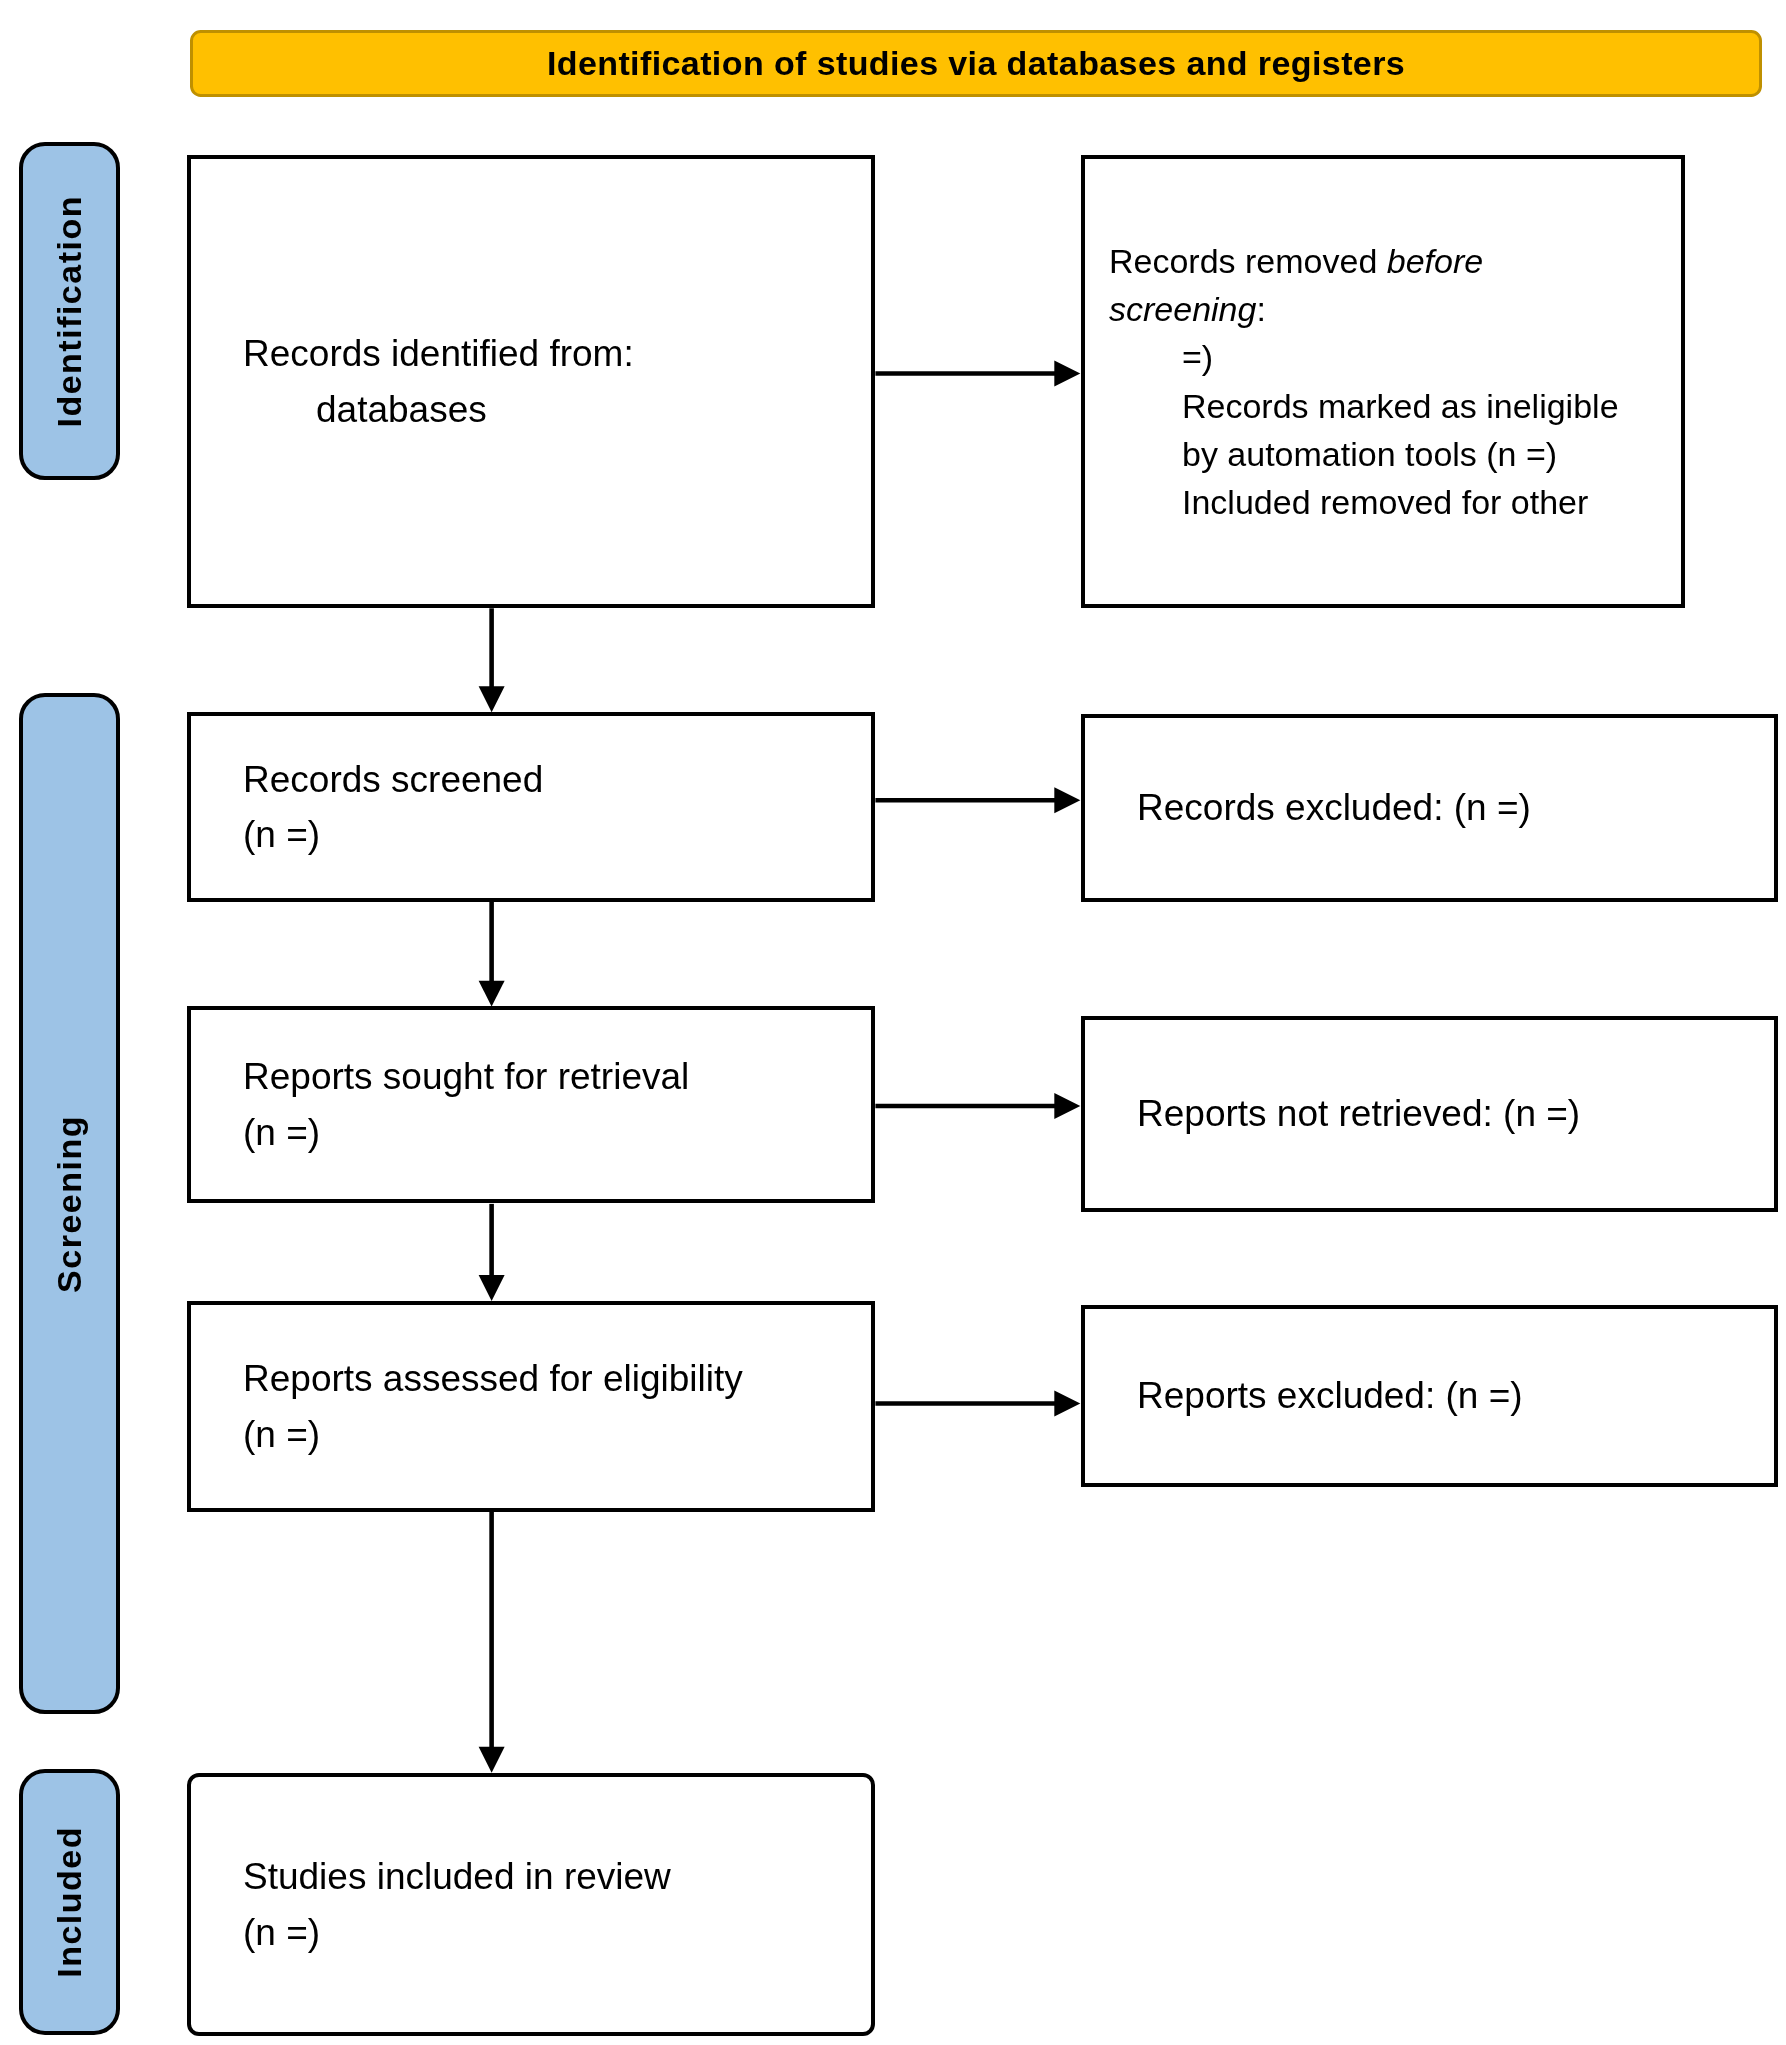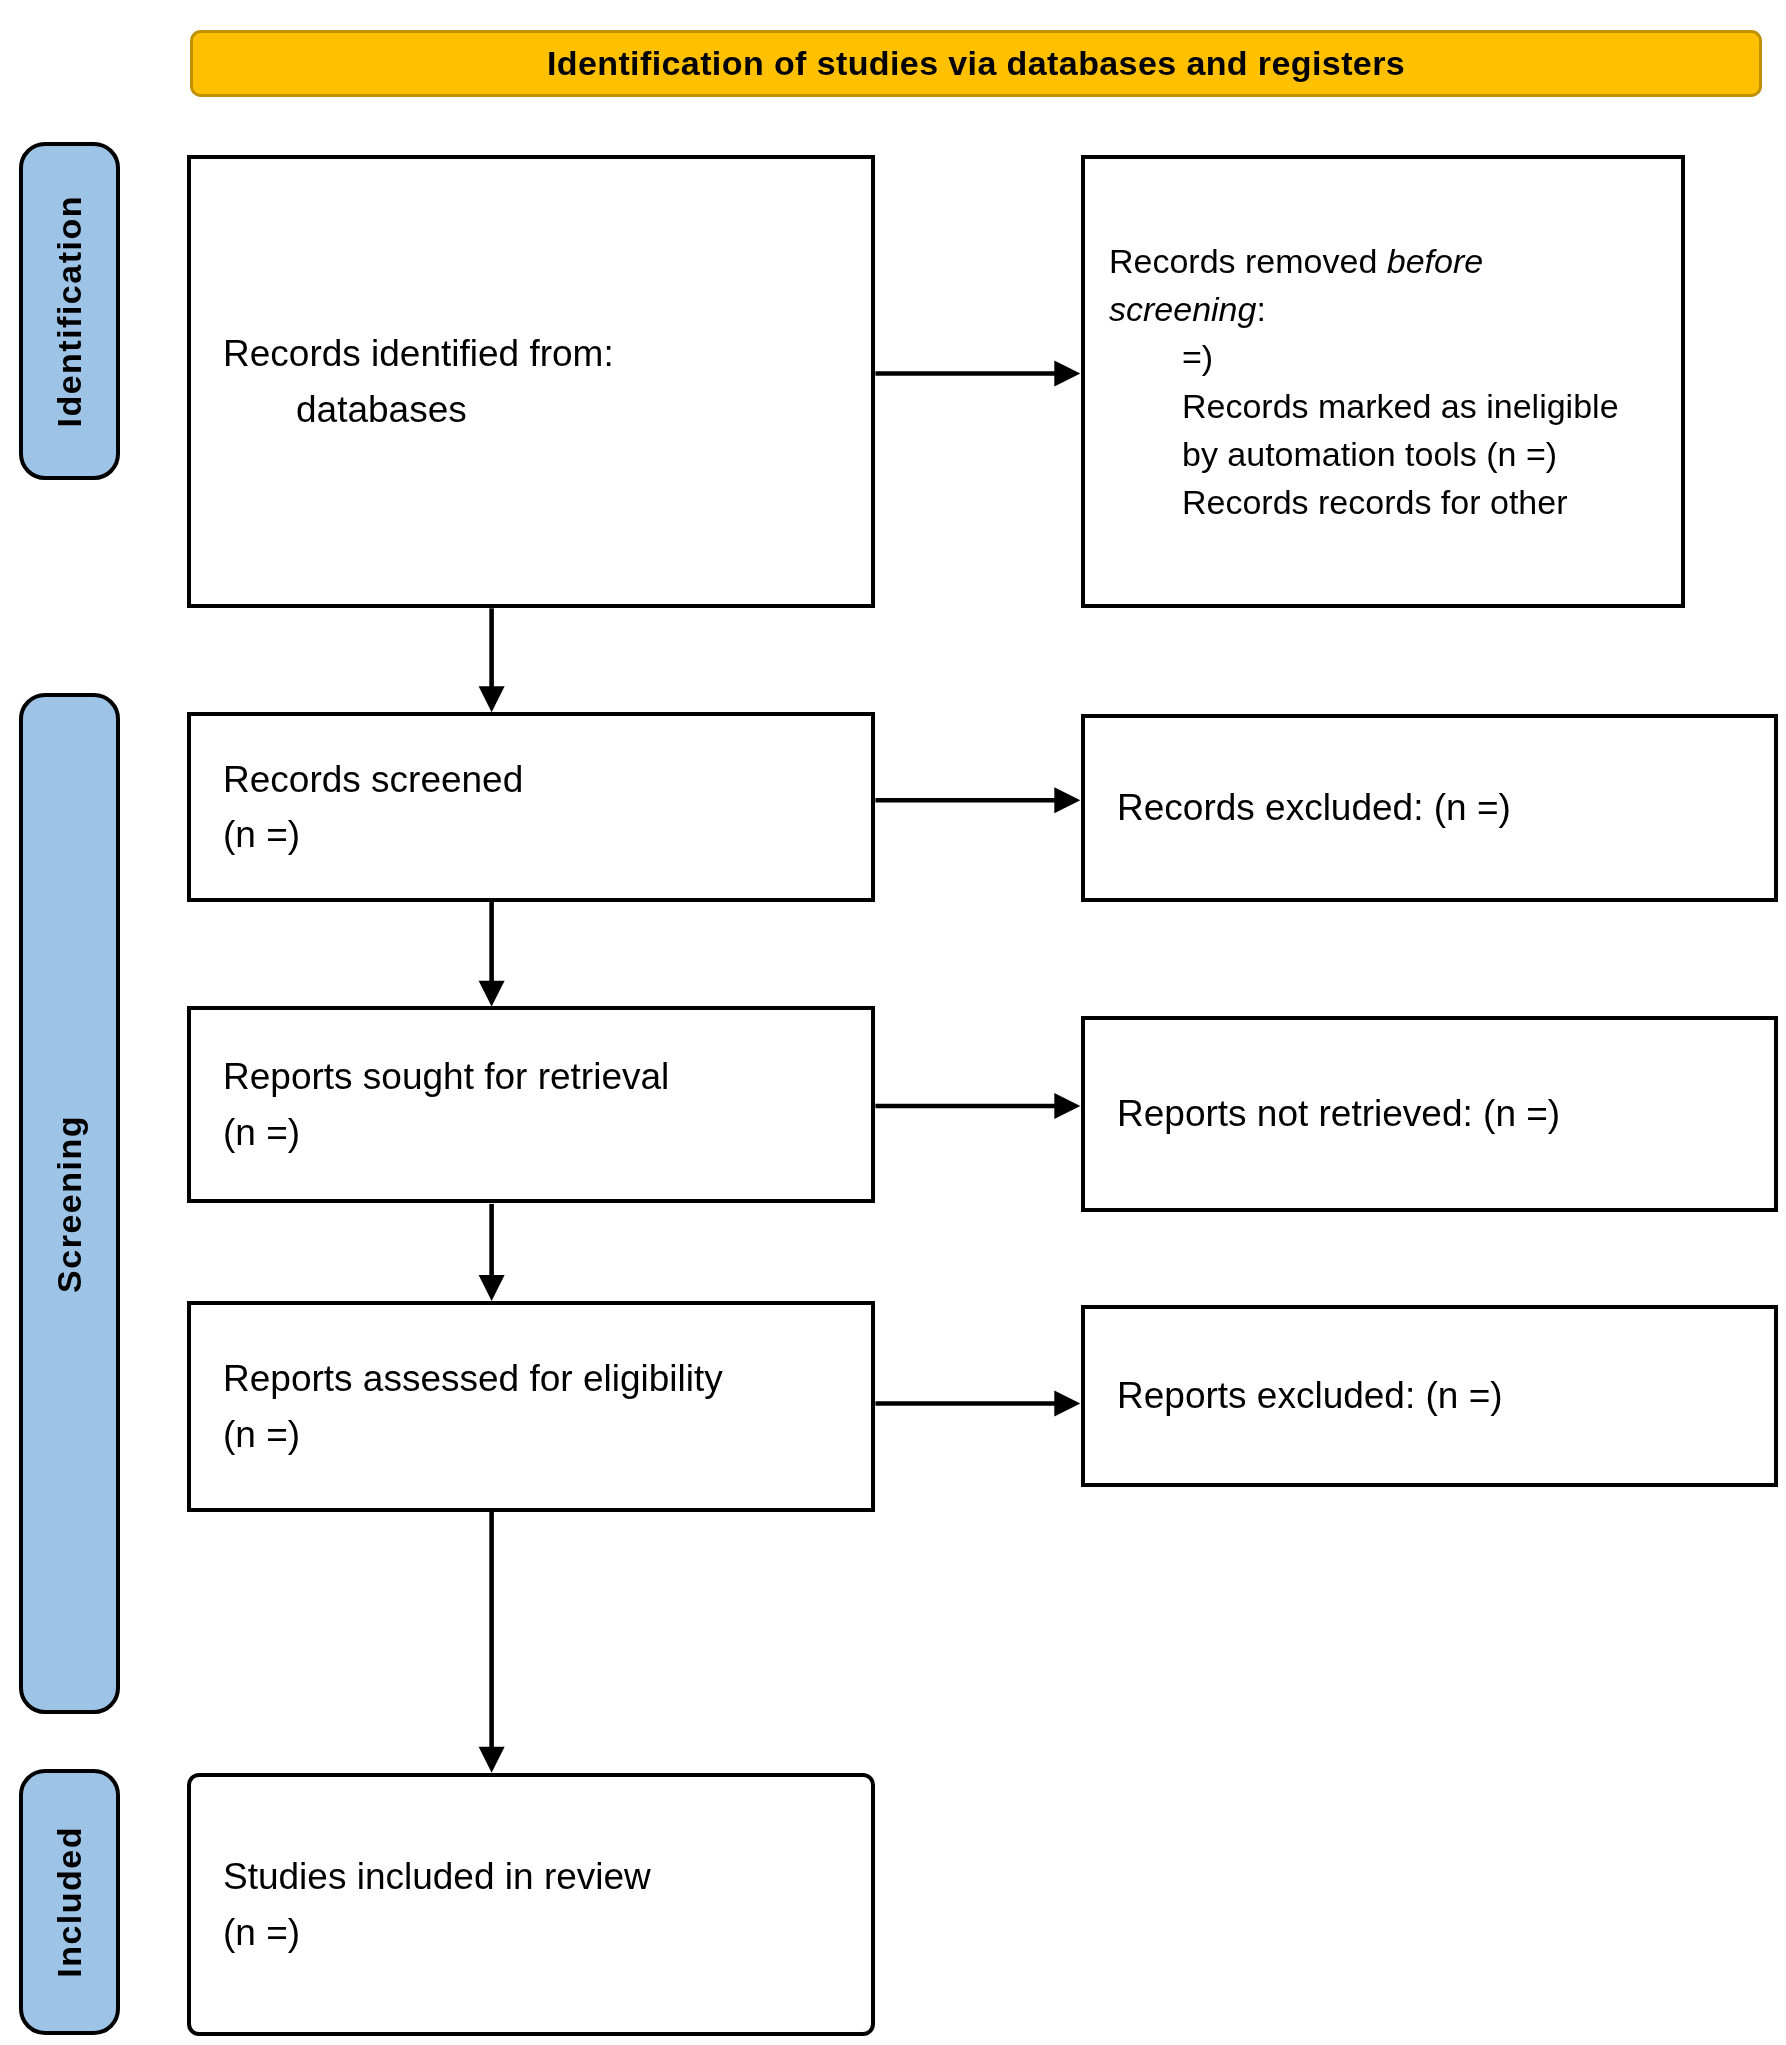--- a/index.html
+++ b/index.html
@@ -66,21 +66,21 @@
   
   .box{
     position:absolute;
     background:#ffffff;
     border:4.6px solid var(--box-border);
     display:flex;
     flex-direction:column;
     justify-content:center;
     font-size:37px;
     line-height:1.5;
-    padding-left:32px;
+    padding-left:52px;
     padding-right:21.4px;
   }
   .box .line{white-space:nowrap;}
   .box .indent-1{padding-left:73px;}
   .italic{font-style:italic;}
 
   .b1{left:187px; top:145px;  width:688px; height:453px;}
   .b2{left:1081px;top:145px;  width:604px; height:453px; font-size:34px; line-height:1.42; padding-left:24px;}
   .b3{left:187px; top:702px;  width:688px; height:190px;}
   .b4{left:1081px;top:704px;  width:697px; height:188px;}
@@ -122,21 +122,21 @@
   <div class="box b1">
       <div class="line"><span>Records identified from:</span></div>
       <div class="line indent-1"><span>databases</span></div>
     </div>
   <div class="box b2">
       <div class="line"><span>Records removed </span><span class="italic">before</span></div>
       <div class="line"><span class="italic">screening</span><span>:</span></div>
       <div class="line indent-1"><span>=)</span></div>
       <div class="line indent-1"><span>Records marked as ineligible</span></div>
       <div class="line indent-1"><span>by automation tools (n =)</span></div>
-      <div class="line indent-1"><span>Records records for other</span></div>
+      <div class="line indent-1"><span>Included removed for other</span></div>
     </div>
   <div class="box b3">
       <div class="line"><span>Records screened</span></div>
       <div class="line"><span>(n =)</span></div>
     </div>
   <div class="box b4">
       <div class="line"><span>Records excluded: (n =)</span></div>
     </div>
   <div class="box b5">
       <div class="line"><span>Reports sought for retrieval</span></div>

